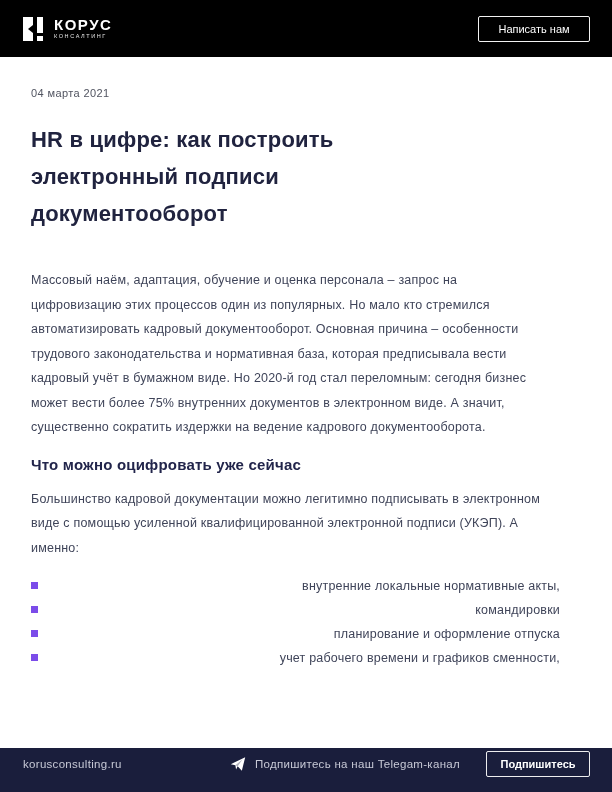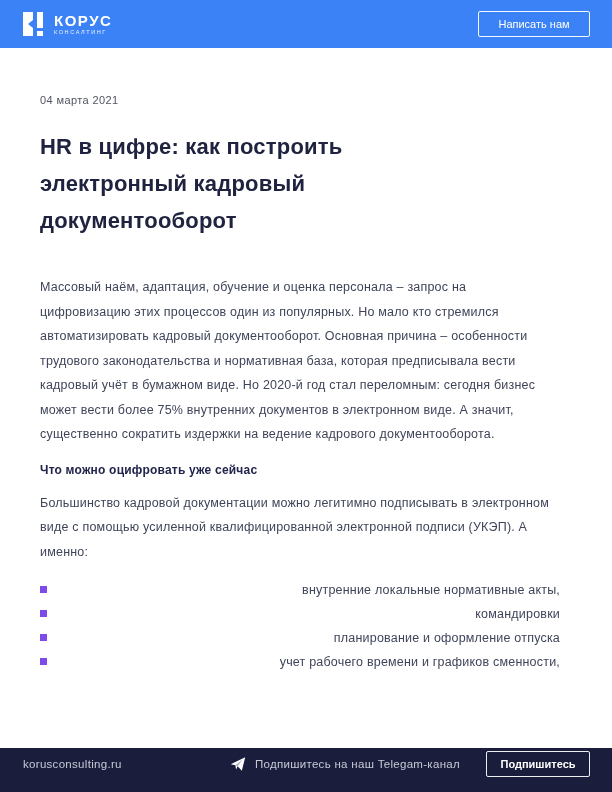--- a/index.html
+++ b/index.html
@@ -7,22 +7,22 @@
   body {
     font-family: "Liberation Sans", sans-serif;
     background: #ffffff;
     position: relative;
     overflow: hidden;
   }
   .page { width: 612px; height: 792px; display: flex; flex-direction: column; }
 
   
   .header {
-    height: 48px;
-    background: #3b82f6;
+    height: 57px;
+    background: #000000;
     display: flex;
     align-items: center;
     padding: 0 22px 0 20px;
     flex: 0 0 auto;
   }
   .logo { display: flex; align-items: center; gap: 8px; }
   .logo-mark { width: 26px; height: 26px; display: block; }
   .logo-text { display: flex; flex-direction: column; line-height: 1; }
   .logo-title {
     color: #ffffff; font-weight: bold; font-size: 15px;
@@ -46,22 +46,21 @@
     cursor: pointer;
     display: inline-flex;
     align-items: center;
     justify-content: center;
     white-space: nowrap;
   }
 
   
   .content {
     flex: 1 1 auto;
-    padding: 30px 52px 0 40px;
-    margin-top: 16px;
+    padding: 30px 52px 0 31px;
   }
   .date {
     font-size: 11px;
     color: #515460;
     letter-spacing: 0.4px;
   }
   h1.article-title {
     margin-top: 22px;
     font-size: 22px;
     line-height: 37px;
@@ -73,21 +72,21 @@
   p.body-text {
     font-size: 12.5px;
     line-height: 24.5px;
     color: #3f4459;
     letter-spacing: 0.2px;
     max-width: 512px;
   }
   .intro { margin-top: 36px; }
   h2.section-heading {
     margin-top: 16px;
-    font-size: 12px;
+    font-size: 15px;
     font-weight: bold;
     color: #22254b;
     letter-spacing: 0.2px;
   }
   .section-intro { margin-top: 14px; }
   ul.bullet-list {
     list-style: none;
     margin-top: 14px;
   }
   ul.bullet-list li {
@@ -167,21 +166,21 @@
         <span class="logo-subtitle">КОНСАЛТИНГ</span>
       </div>
     </div>
     <div class="header-spacer"></div>
     <button class="btn-outline">Написать нам</button>
   </div>
 
   <div class="content">
     <div class="date">04 марта 2021</div>
 
-    <h1 class="article-title">HR в цифре: как построить электронный кадровый документооборот</h1>
+    <h1 class="article-title">HR в цифре: как построить электронный подписи документооборот</h1>
 
     <p class="body-text intro">Массовый наём, адаптация, обучение и оценка персонала – запрос на цифровизацию этих процессов один из популярных. Но мало кто стремился автоматизировать кадровый документооборот. Основная причина – особенности трудового законодательства и нормативная база, которая предписывала вести кадровый учёт в бумажном виде. Но 2020-й год стал переломным: сегодня бизнес может вести более 75% внутренних документов в электронном виде. А значит, существенно сократить издержки на ведение кадрового документооборота.</p>
 
     <h2 class="section-heading">Что можно оцифровать уже сейчас</h2>
 
     <p class="body-text section-intro">Большинство кадровой документации можно легитимно подписывать в электронном виде с помощью усиленной квалифицированной электронной подписи (УКЭП). А именно:</p>
 
     <ul class="bullet-list">
       <li>
         <span class="bullet-square"></span>

